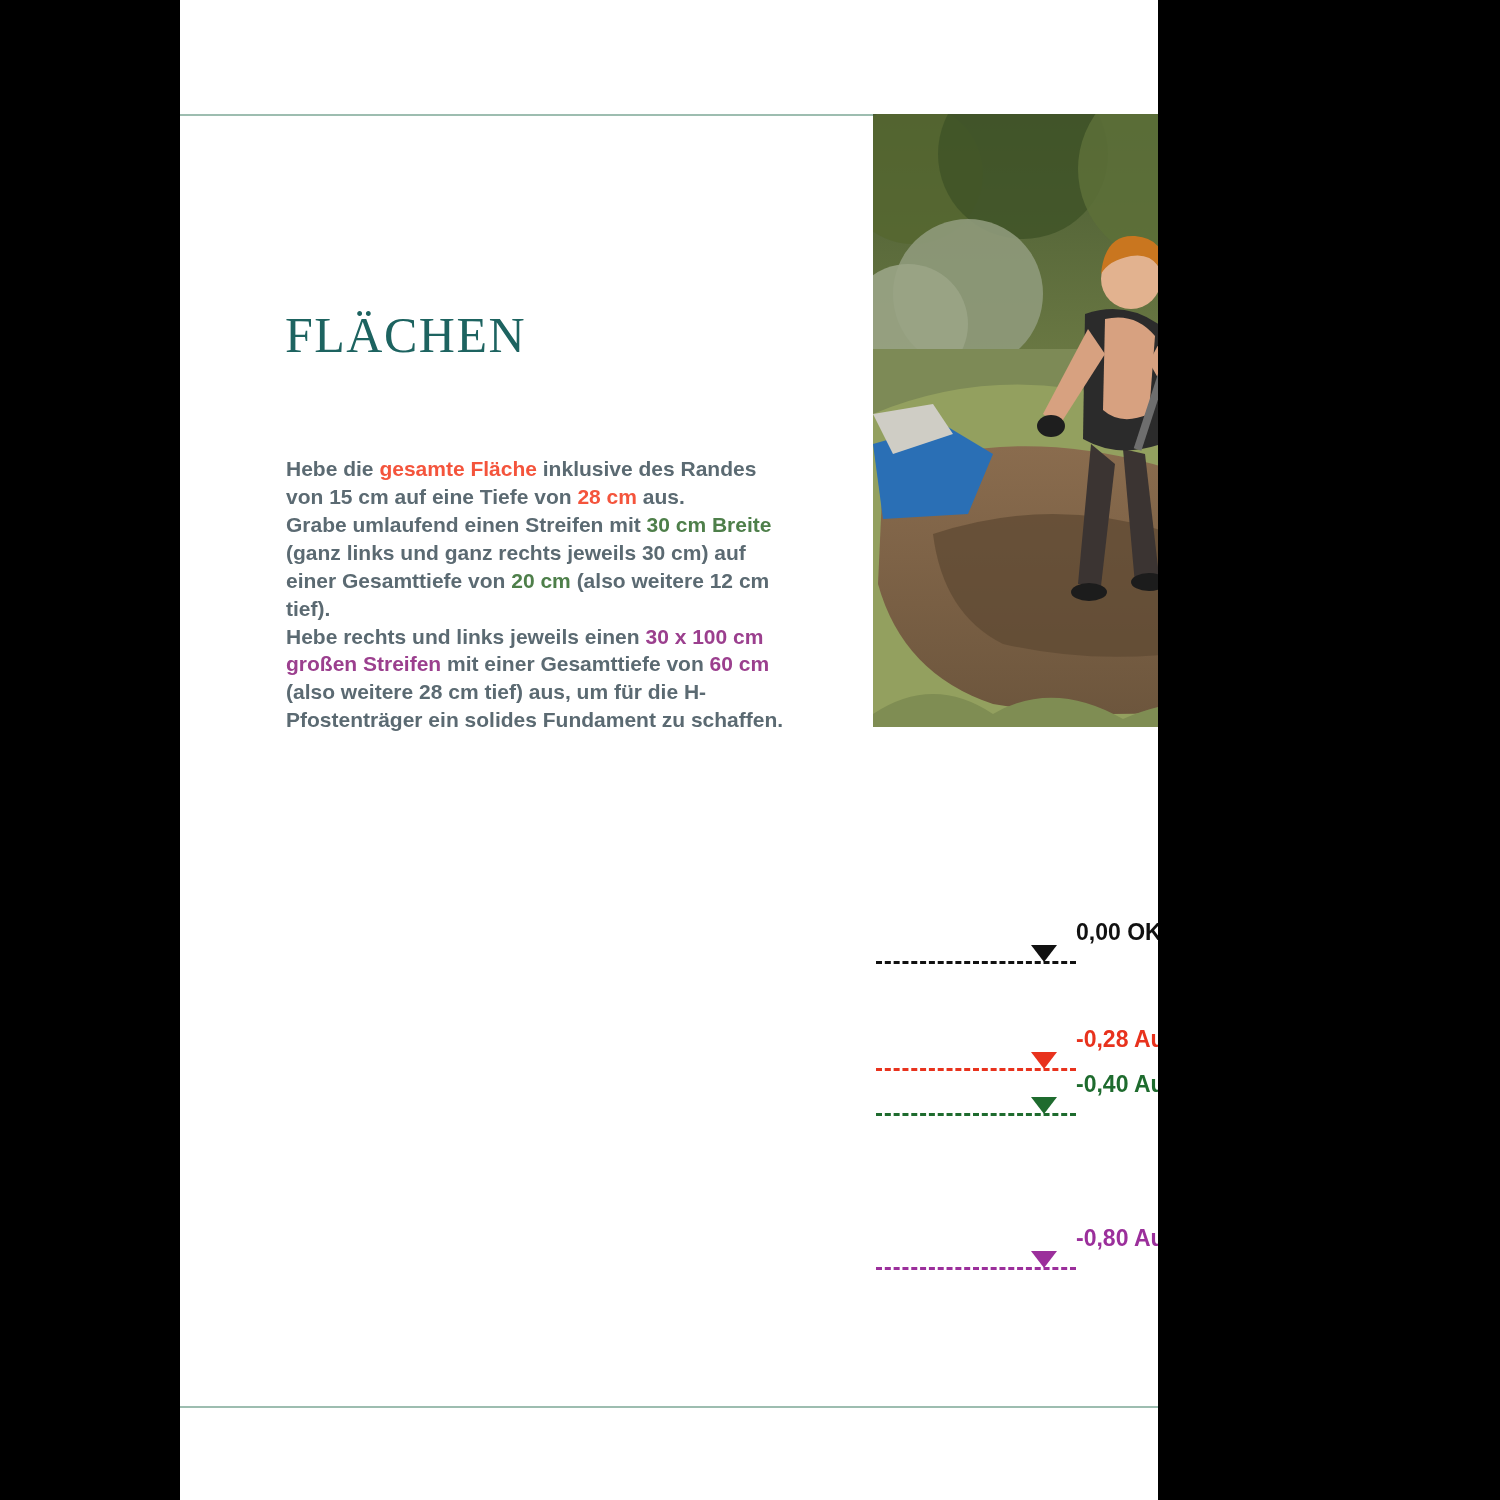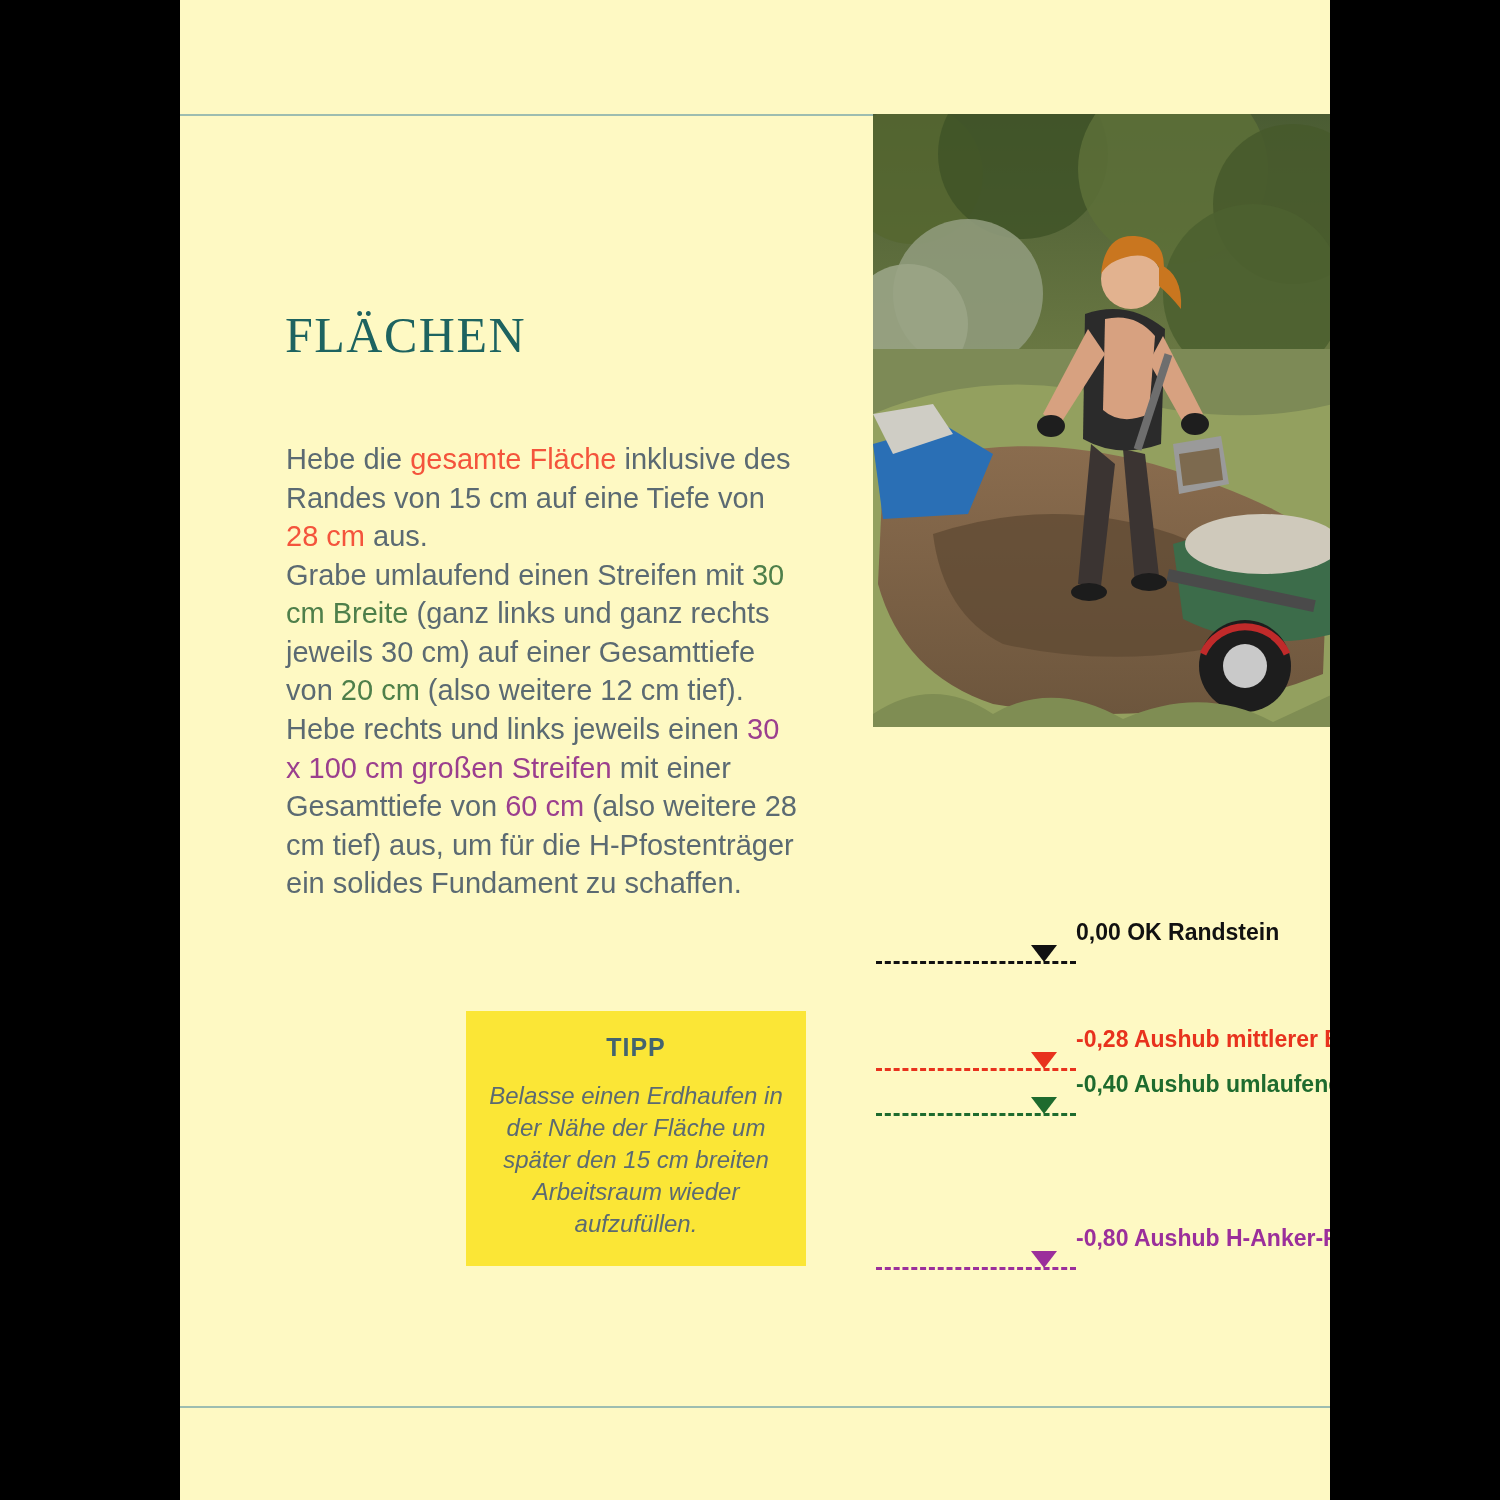--- a/index.html
+++ b/index.html
@@ -9,23 +9,23 @@
     width: 1500px;
     height: 1500px;
     overflow: hidden;
     font-family: "Liberation Sans", sans-serif;
   }
 
   #page {
     position: absolute;
     left: 180px;
     top: 0;
-    width: 1150px;
+    width: 978px;
     height: 1500px;
-    background: #fef9c3;
+    background: #ffffff;
     overflow: hidden;
   }
 
   .rule {
     position: absolute;
     left: 0;
     width: 1150px;
     height: 2px;
     background: #9dbdb0;
   }
@@ -44,26 +44,26 @@
     letter-spacing: 1.5px;
     color: #1d6360;
     font-weight: 400;
   }
   #heading .line { display: block; }
 
   
   #bodytext {
     position: absolute;
     left: 106px;
-    top: 440px;
+    top: 455px;
     width: 512px;
-    font-size: 29px;
+    font-size: 21px;
     line-height: 1.33;
     color: #5b6a72;
-    font-weight: 400;
+    font-weight: 700;
   }
   #bodytext p { margin: 0; }
   .hl-red { color: #f4543c; }
   .hl-green { color: #4e7f4a; }
   .hl-purple { color: #9b3f8e; }
 
   
   #tipp-box {
     position: absolute;
     left: 286px;
@@ -159,24 +159,20 @@
   <div id="heading">
     <span class="line">FLÄCHEN</span>
   </div>
 
   <div id="bodytext">
     <p><span>Hebe die </span><span class="hl-red">gesamte Fläche</span><span> inklusive des Randes von 15 cm auf eine Tiefe von </span><span class="hl-red">28 cm</span><span> aus.</span></p>
     <p><span>Grabe umlaufend einen Streifen mit </span><span class="hl-green">30 cm Breite</span><span> (ganz links und ganz rechts jeweils 30 cm) auf einer Gesamttiefe von </span><span class="hl-green">20 cm</span><span> (also weitere 12 cm tief).</span></p>
     <p><span>Hebe rechts und links jeweils einen </span><span class="hl-purple">30 x 100 cm großen Streifen</span><span> mit einer Gesamttiefe von </span><span class="hl-purple">60 cm</span><span> (also weitere 28 cm tief) aus, um für die H-Pfostenträger ein solides Fundament zu schaffen.</span></p>
   </div>
 
-  <div id="tipp-box">
-    <div id="tipp-title">TIPP</div>
-    <div id="tipp-body">Belasse einen Erdhaufen in der Nähe der Fläche um später den 15 cm breiten Arbeitsraum wieder aufzufüllen.</div>
-  </div>
 
   <div id="photo">
     <svg width="460" height="613" viewBox="0 0 460 613">
       <defs>
         <linearGradient id="bushG" x1="0" y1="0" x2="0" y2="1">
           <stop offset="0%" stop-color="#4a5c33"></stop>
           <stop offset="100%" stop-color="#6c7a44"></stop>
         </linearGradient>
         <linearGradient id="soilG" x1="0" y1="0" x2="0" y2="1">
           <stop offset="0%" stop-color="#8a6c4e"></stop>

